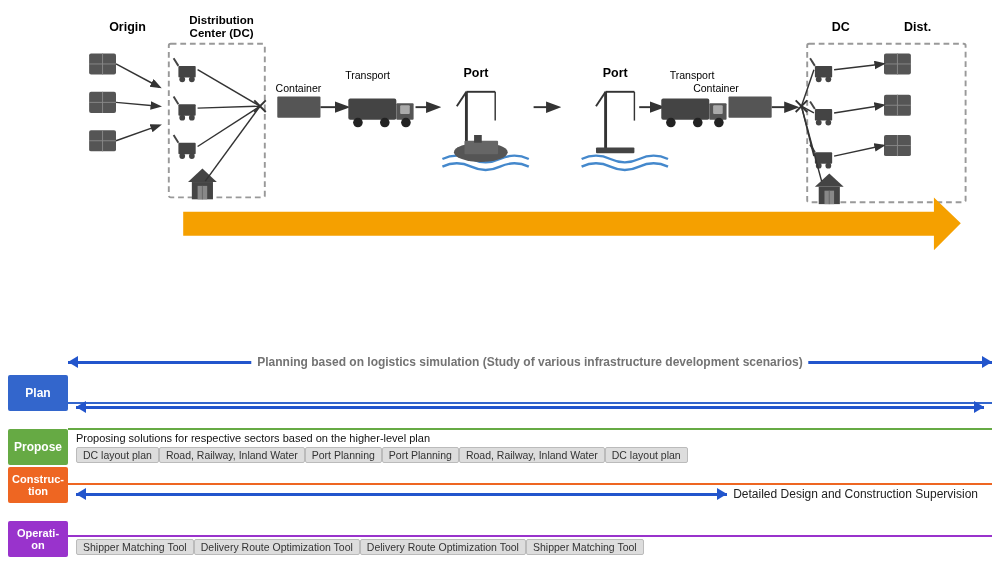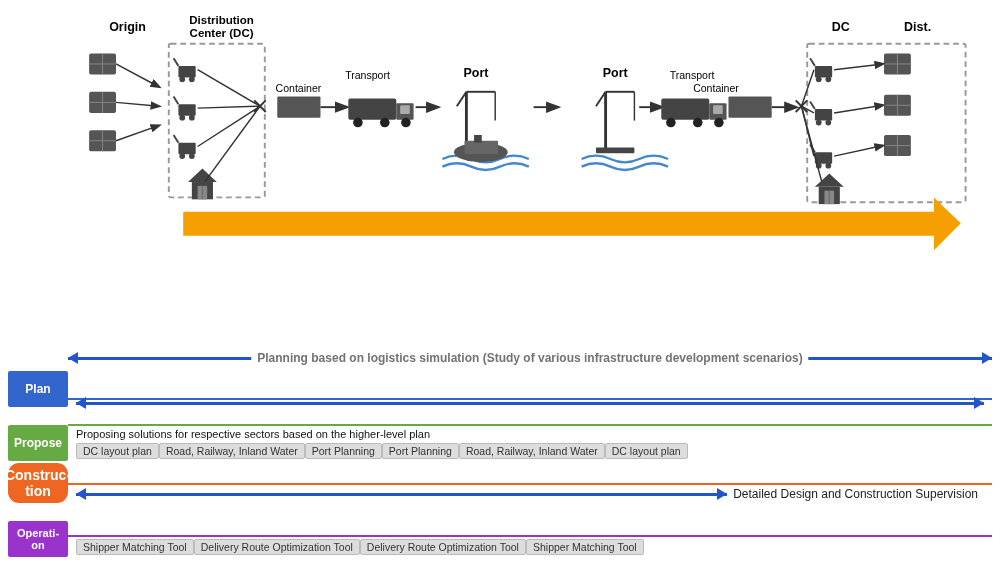--- a/index.html
+++ b/index.html
@@ -364,21 +364,21 @@
         <span class="tag">Road, Railway, Inland Water</span>
         <span class="tag">Port Planning</span>
         <span class="tag">Port Planning</span>
         <span class="tag">Road, Railway, Inland Water</span>
         <span class="tag">DC layout plan</span>
       </div>
     </div>
   </div>
 
   <div class="phase-row">
-    <div class="phase-label phase-construction" style="font-size:14px;border-radius:11px;">Construc-<br>tion</div>
+    <div class="phase-label phase-construction" style="font-size:11px;">Construc-<br>tion</div>
     <div class="phase-content orange-border">
       <div style="display: flex; align-items: center; height: 100%; justify-content: center; position: relative;">
         <div class="double-arrow-line" style="flex:1;"></div>
         <span style="position: relative; padding: 0px 6px; font-size: 12px; color: rgb(34, 34, 34); white-space: nowrap;">Detailed Design and Construction Supervision</span>
       </div>
     </div>
   </div>
 
   <div class="phase-row" style="min-height:52px;">
     <div class="phase-label phase-operation" style="font-size:11px;">Operati-<br>on</div>

